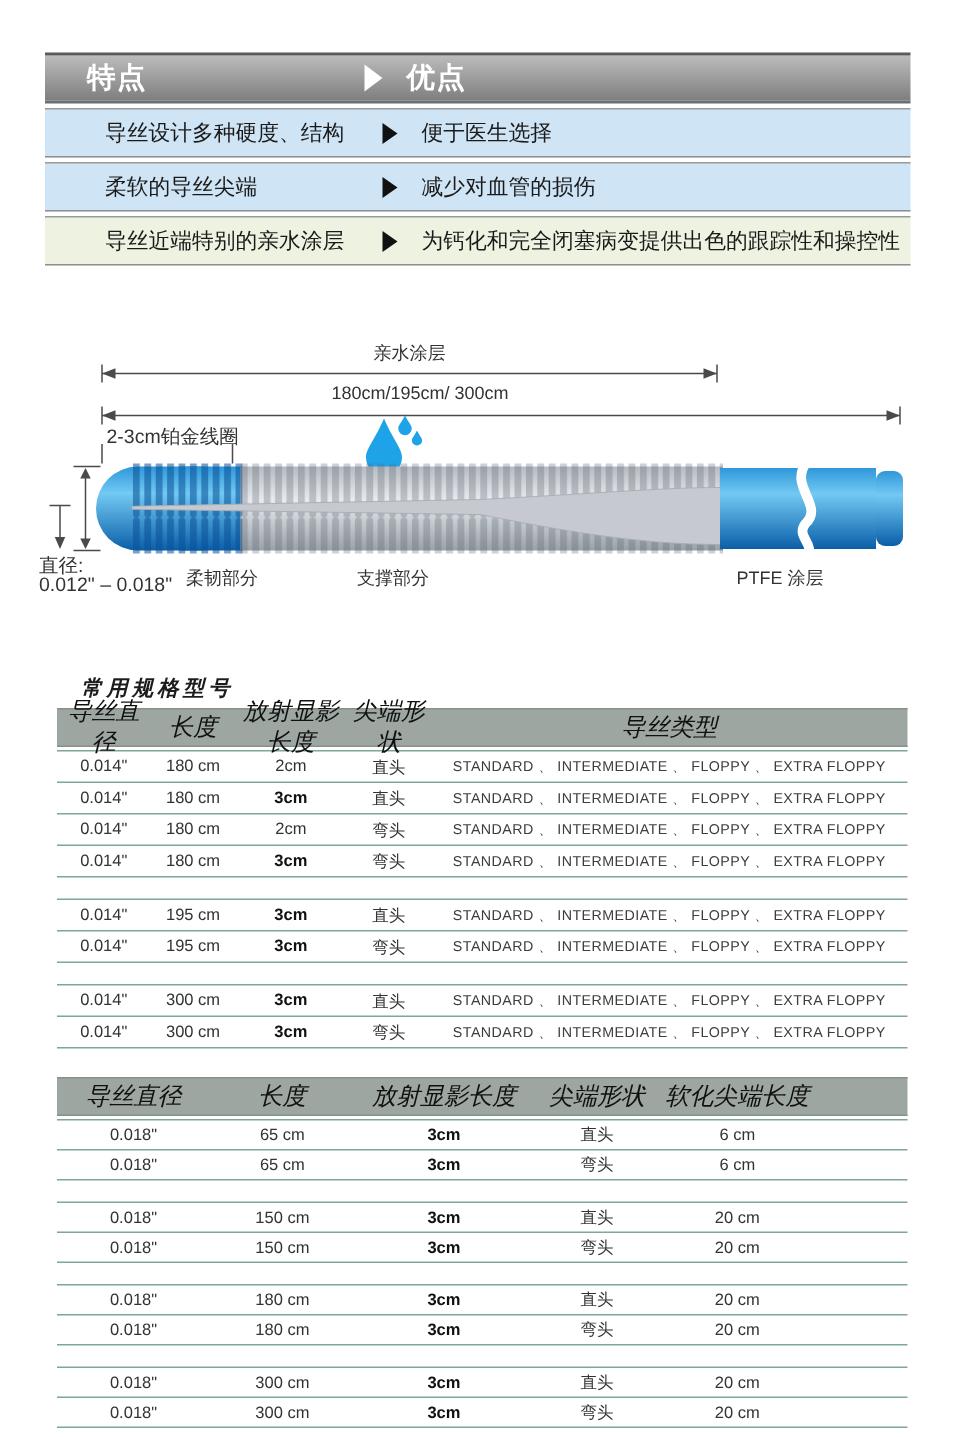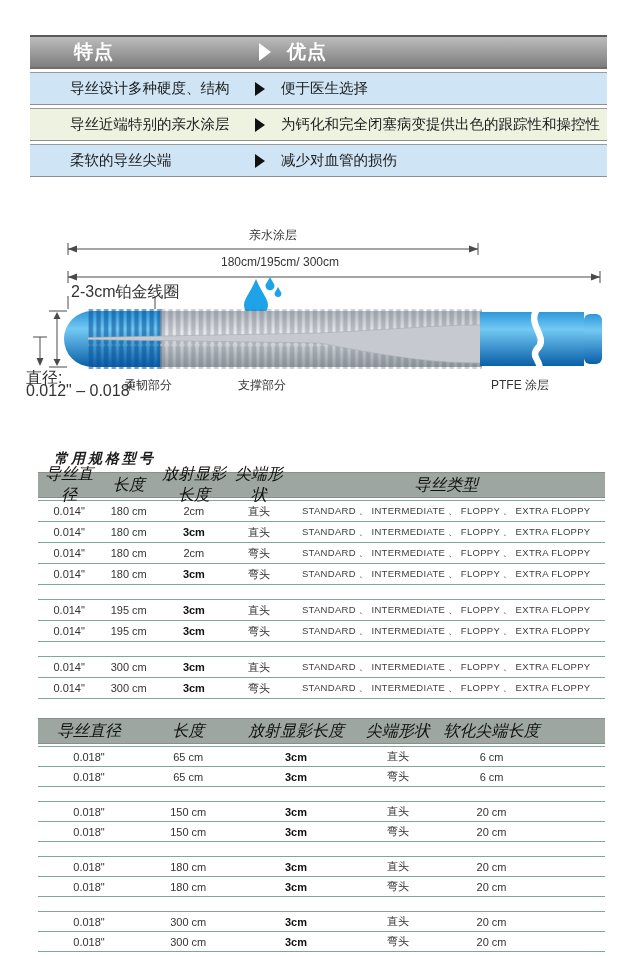--- a/index.html
+++ b/index.html
@@ -8,37 +8,37 @@
     font-family:"Liberation Sans","DejaVu Sans",sans-serif;color:#222;
   }
   
   #features{position:absolute;left:30px;top:35px;width:577px;}
   .feat-head{
     height:30px;display:flex;align-items:center;position:relative;
     background:linear-gradient(var(--header_gray_top,#bcbcbc),var(--header_gray_bottom,#7e7e7e));
     border-top:2px solid #5a5a5a;border-bottom:2px solid #6e6e6e;
     color:#fff;font-size:19px;font-weight:bold;letter-spacing:1px;
   }
-  .fh-left{padding-left:44px;width:185px;}
+  .fh-left{padding-left:28px;width:185px;}
   .tri-w{width:0;height:0;border-left:12px solid #fff;border-top:9px solid transparent;border-bottom:9px solid transparent;margin-right:16px;flex:none;}
   .feat-row{
     height:31px;margin-top:3px;display:flex;align-items:center;
     font-size:14.5px;color:#1a1a1a;
     border-top:1px solid #9a9a9a;border-bottom:1px solid #8f8f8f;
   }
   .feat-row.c0{background:var(--row_blue,#cfe4f4);}
   .feat-row.c1{background:var(--row_green,#edf2e1);}
   .fr-left{padding-left:40px;width:185px;flex:none;}
   .tri-b{width:0;height:0;border-left:10px solid #111;border-top:7px solid transparent;border-bottom:7px solid transparent;margin-right:16px;flex:none;}
   .fr-right{flex:1;}
   
   #diagram{position:absolute;left:0;top:225px;width:635px;height:190px;}
   #diagram svg{position:absolute;left:0;top:0;}
   .dlabel{position:absolute;font-size:12px;color:#333;text-align:center;white-space:nowrap;}
-  .dsmall{font-size:16px;}
+  .dsmall{font-size:13px;}
   
   #spec-title{
     position:absolute;left:38px;top:450px;
     font-family:"Liberation Serif","DejaVu Serif",serif;font-style:italic;font-weight:bold;
     font-size:14px;letter-spacing:3px;color:#1c1c1c;margin-left:16px;
   }
   .spec-table{position:absolute;left:38px;width:567px;}
   #table1{top:472px;}
   #table2{top:718px;}
   .spec-head{
@@ -80,29 +80,29 @@
     <div class="fh-left">特点</div>
     <div class="tri-w"></div>
     <div>优点</div>
   </div>
   <div id="feat-body">
       <div class="feat-row c0">
         <div class="fr-left">导丝设计多种硬度、结构</div>
         <div class="tri-b"></div>
         <div class="fr-right">便于医生选择</div>
       </div>
+      <div class="feat-row c0">
+        <div class="fr-left">柔软的导丝尖端</div>
+        <div class="tri-b"></div>
+        <div class="fr-right">减少对血管的损伤</div>
+      </div>
       <div class="feat-row c1">
         <div class="fr-left">导丝近端特别的亲水涂层</div>
         <div class="tri-b"></div>
         <div class="fr-right">为钙化和完全闭塞病变提供出色的跟踪性和操控性</div>
-      </div>
-      <div class="feat-row c0">
-        <div class="fr-left">柔软的导丝尖端</div>
-        <div class="tri-b"></div>
-        <div class="fr-right">减少对血管的损伤</div>
       </div>
     </div>
 </div>
 
 <div id="diagram">
   <svg width="635" height="190" viewBox="0 0 635 190">
     <defs>
       <linearGradient id="blueV" x1="0" y1="0" x2="0" y2="1">
         <stop offset="0" stop-color="#2f97da"></stop>
         <stop offset="0.32" stop-color="#72c9f3"></stop>

